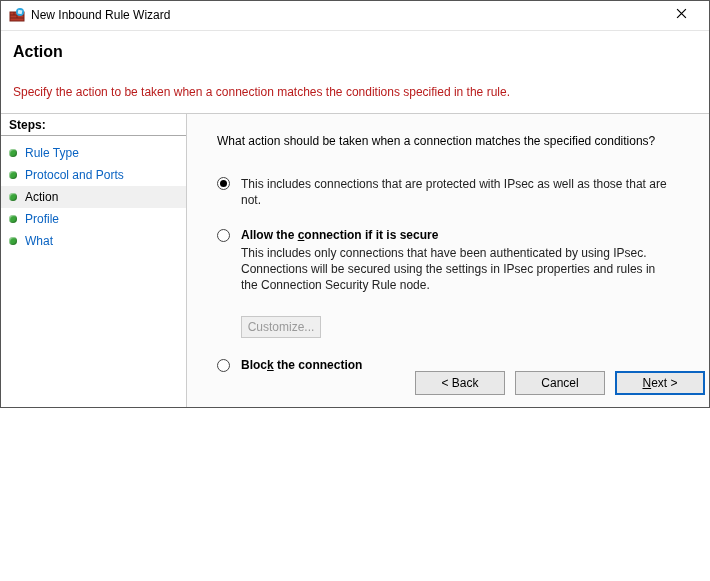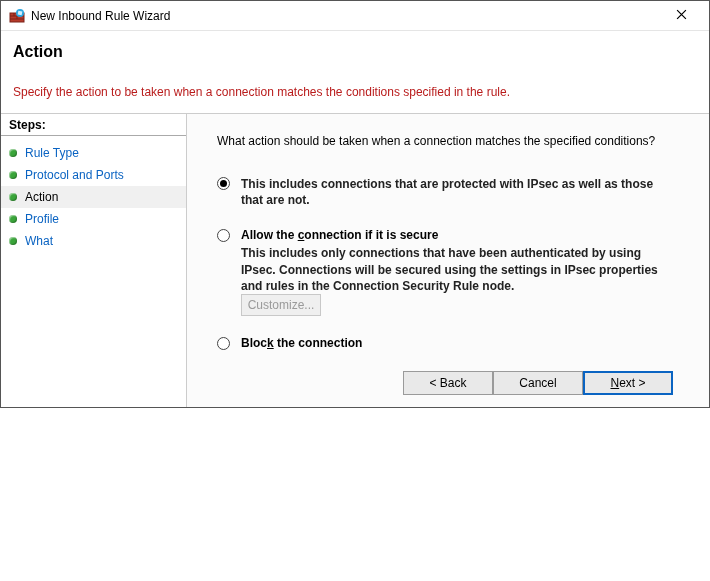--- a/index.html
+++ b/index.html
@@ -136,39 +136,39 @@
     font-weight: 700;
     font-size: 12px;
     margin-bottom: 3px;
   }
   .option-title .u { text-decoration: underline; }
   .option-desc {
     font-size: 12px;
     color: #222;
     line-height: 1.35;
     max-width: 430px;
-    font-weight: bold;
   }
   .customize-btn {
-    margin-top: 0;
+    margin-top: 22px;
     width: 80px; height: 22px;
     border: 1px solid #c8c8c8;
     background: #efefef;
     color: #9a9a9a;
     font-size: 12px;
     display: inline-flex;
     align-items: center;
     justify-content: center;
     cursor: default;
   }
 
   .footer {
     position: absolute;
-    right: 36px; bottom: 12px;
-    display: flex;
+    right: 4px; bottom: 12px;
+    display: flex;
+    gap: 10px;
   }
   .btn {
     width: 90px; height: 24px;
     border: 1px solid #9a9a9a;
     background: #e9e9e9;
     font-size: 12px;
     display: flex; align-items: center; justify-content: center;
     cursor: pointer;
   }
   .btn.default {

